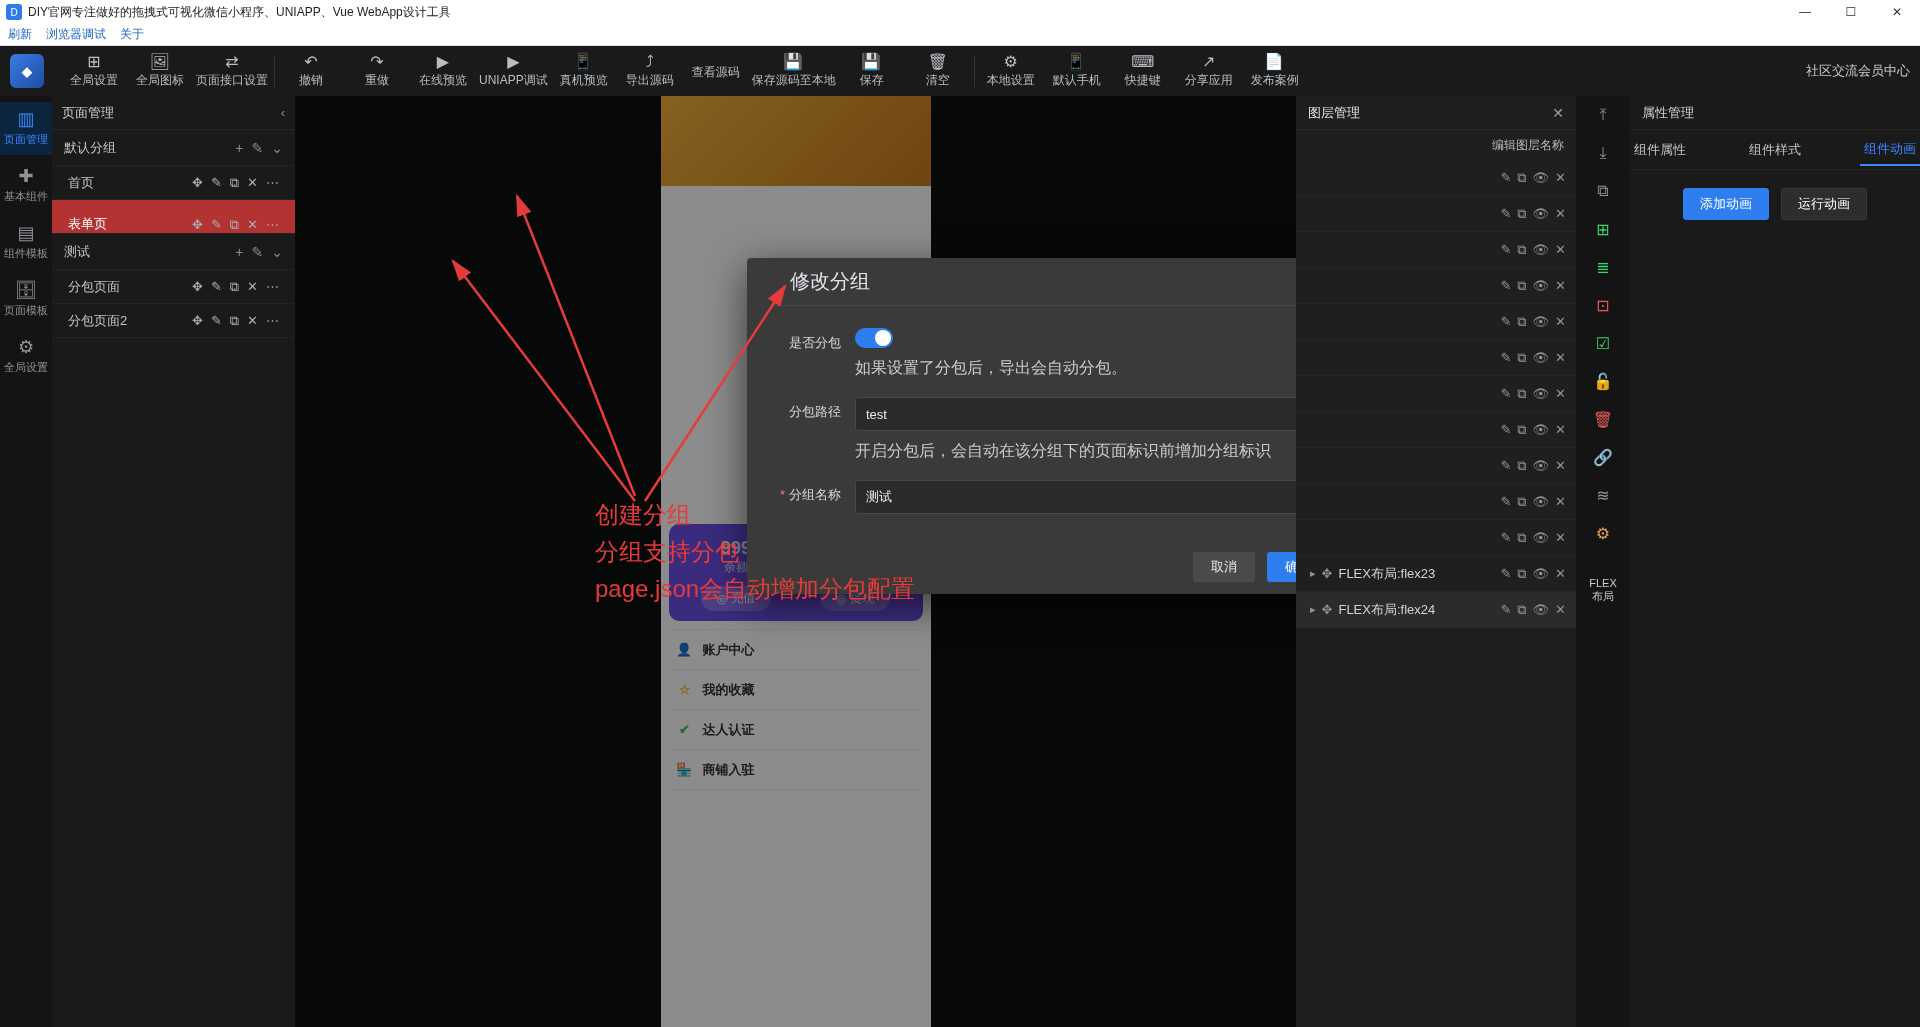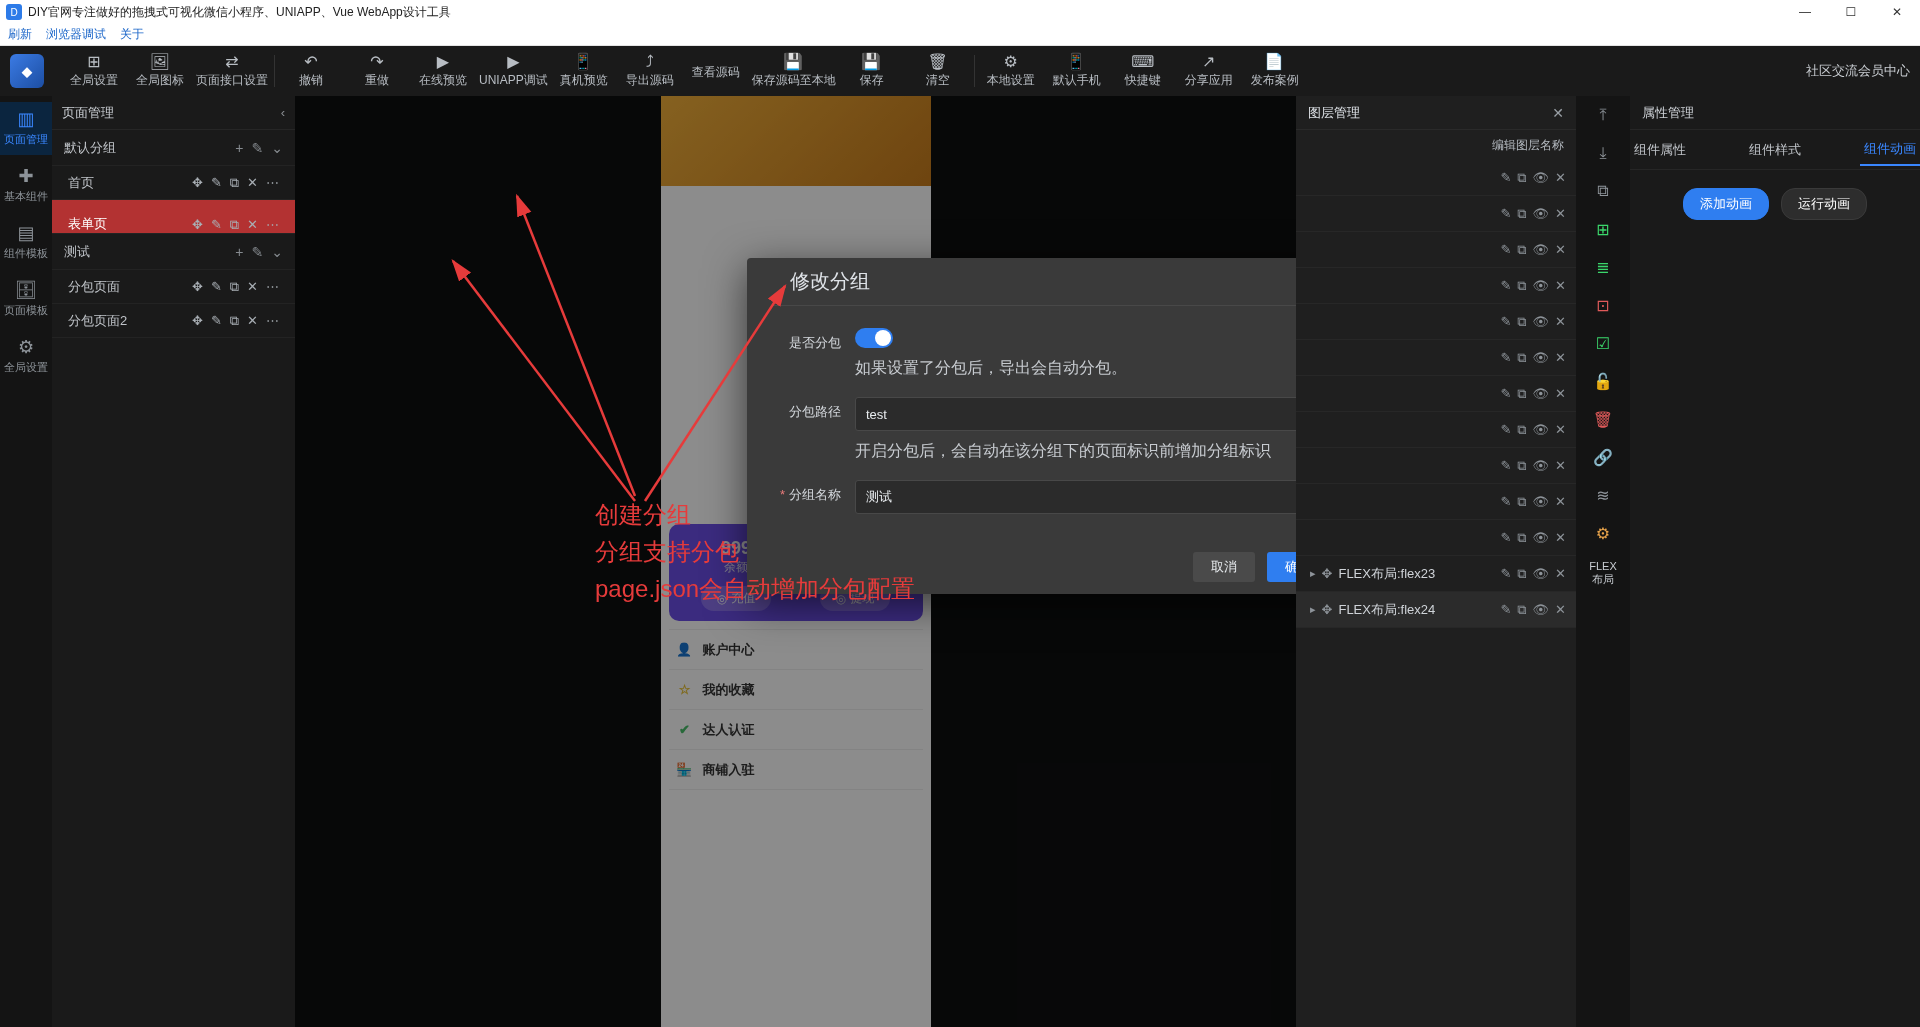--- a/index.html
+++ b/index.html
@@ -68,29 +68,29 @@
 .lay-row { height:36px; display:flex; align-items:center; justify-content:flex-end; padding:0 10px 0 14px; color:#b4bac0; border-bottom:1px solid #272727;}
 .lay-row .nm { margin-right:auto; font-size:13px; color:#cfd3d8; }
 .lay-row.sel { background:#2b2b2b; }
 .lay-icons { display:flex; gap:6px; color:#8e949a; font-size:13px; }
 .lay-row .tree { color:#8e949a; margin-right:6px; font-size:11px;}
 
 
 .rightrail { width:54px; background:#141414; display:flex; flex-direction:column; align-items:center; padding-top:8px; gap:16px; }
 .ric { width:22px; height:22px; display:flex; align-items:center; justify-content:center; color:#8e949a; font-size:16px; cursor:pointer;}
 .ric.green { color:#3bd66b; } .ric.red { color:#e05a5a; } .ric.orange{ color:#e6a24a;}
-.flexlbl { color:#c9cdd2; font-size:11px; text-align:center; line-height:1.2; }
+.flexlbl { color:#c9cdd2; font-size:11px; text-align:center; line-height:1.2;margin-top:17px; }
 
 .rightpanel { width:290px; background:#1a1a1a; display:flex; flex-direction:column; }
 .rp-head { height:34px; display:flex; align-items:center; padding:0 12px; color:#cfd3d8; border-bottom:1px solid #262626; }
 .rp-tabs { height:40px; display:flex; align-items:center; justify-content:space-between; border-bottom:1px solid #262626;gap:36px; }
 .rp-tab { color:#c0c4c9; font-size:13px; padding:6px 4px; }
 .rp-tab.active { color:#3a87ff; border-bottom:2px solid #3a87ff; }
 .rp-btns { display:flex; gap:12px; justify-content:center; padding:18px 0; }
-.rp-btn { padding:6px 16px; border-radius:14px; font-size:13px; color:#fff; background:#2d2d2d; border:1px solid #3a3a3a; }
+.rp-btn { padding:6px 16px; border-radius:3px; font-size:13px; color:#fff; background:#2d2d2d; border:1px solid #3a3a3a; }
 .rp-btn.primary { background:#2f7ef0; border-color:#2f7ef0; }
 
 
 .modal { position:absolute; left:452px; top:162px; width:600px; background:#3a3a3a; border-radius:4px; color:#dfe3e8; box-shadow:0 10px 40px rgba(0,0,0,.6); }
 .m-head { height:48px; display:flex; align-items:center; padding:0 18px; font-size:20px; border-bottom:1px solid #484848; justify-content:space-between;margin-left:25px;}
 .m-body { padding:22px 26px 8px; }
 .m-row { display:flex; align-items:flex-start; margin-bottom:18px; }
 .m-lab { width:82px; text-align:right; padding-right:14px; color:#d4d8dd; font-size:13px; padding-top:6px;}
 .m-lab .req { color:#e87979; margin-right:4px;}
 .m-ctl { flex:1; }

